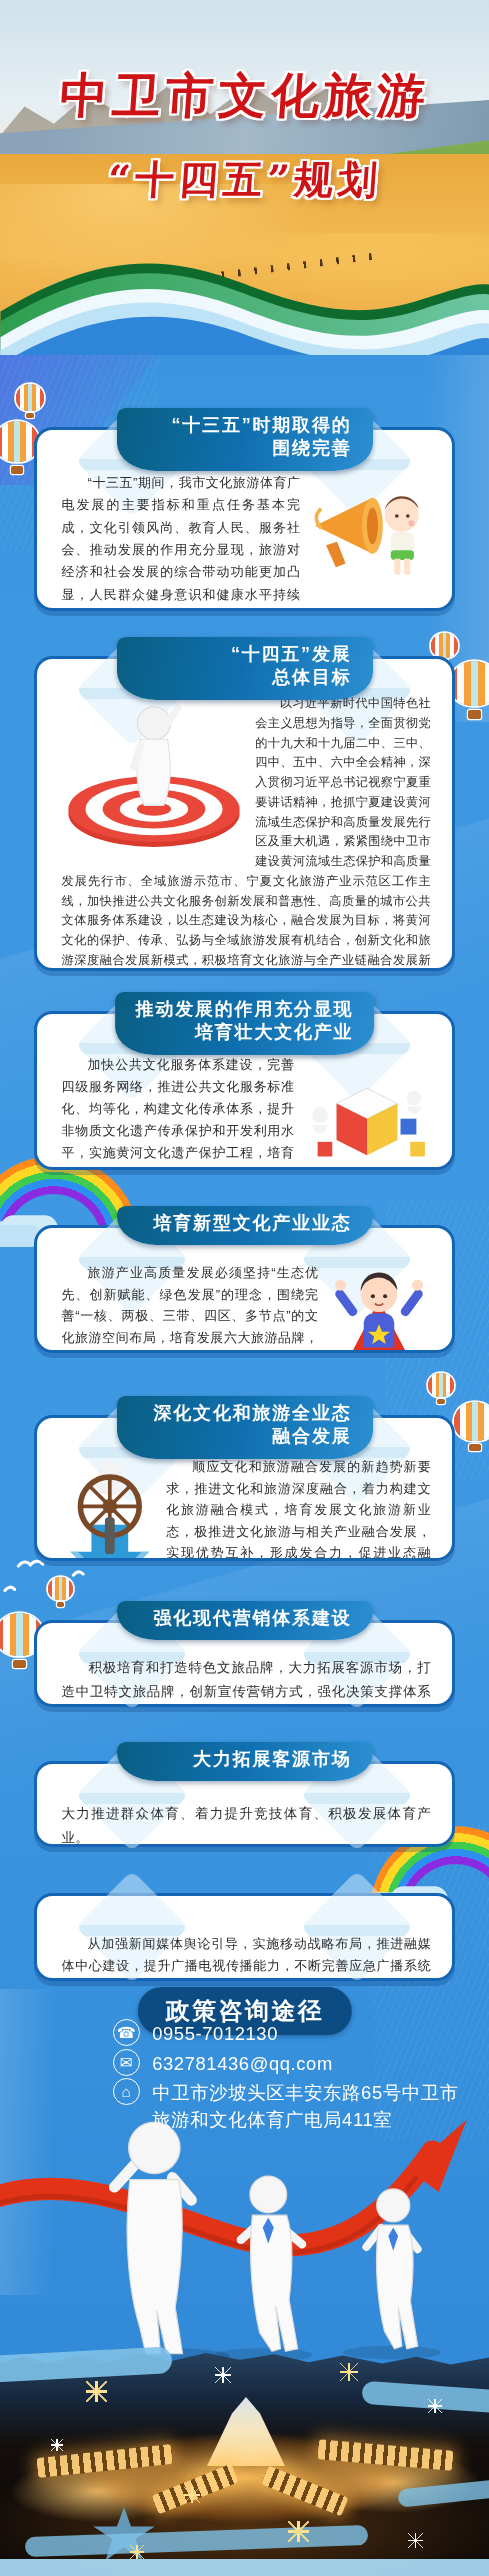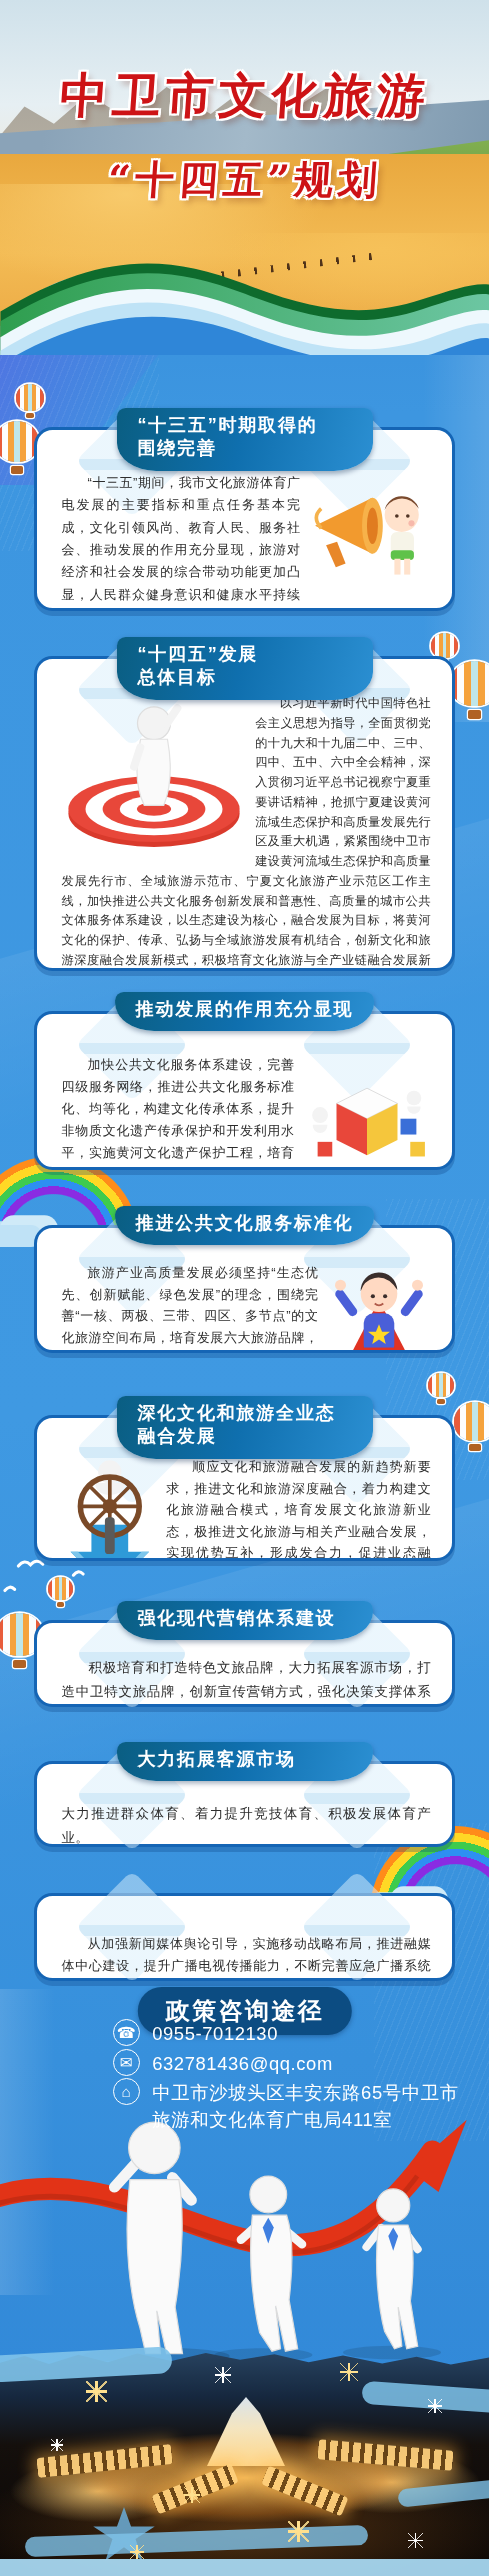--- a/index.html
+++ b/index.html
@@ -52,21 +52,21 @@
 
   
   .card{position:absolute;left:34px;width:421px;background:#fff;border:3.1px solid #1565b5;border-radius:18.4px;
     box-sizing:border-box;z-index:3;box-shadow:0 4.9px 0 rgba(9,61,125,.28);}
   .chev{position:absolute;top:-8.6px;width:80px;height:80px;border-radius:8.6px;opacity:.5;z-index:0;
     background:linear-gradient(135deg,#d8eefb 0 48%,#a9d6f1 48% 58%,#d8eefb 58%);transform:rotate(45deg);}
   .chev.l{left:55px;} .chev.r{right:55px;}
   .banner{position:absolute;top:-22px;left:50%;transform:translateX(-50%);min-width:214px;max-width:367px;
     padding:5.5px 21px 9.8px;background:linear-gradient(102deg,#0a5e82 0%,#0f6fae 48%,#2b8fd2 100%);
     border-radius:8.6px 8.6px 39px 39px / 8.6px 8.6px 28px 28px;color:#fff;font-size:18px;font-weight:bold;
-    text-align:left;line-height:1.32;letter-spacing:1.8px;z-index:4;box-shadow:0 2.4px 4.9px rgba(0,32,72,.35);white-space:nowrap;}
+    text-align:right;line-height:1.32;letter-spacing:1.8px;z-index:4;box-shadow:0 2.4px 4.9px rgba(0,32,72,.35);white-space:nowrap;}
   .banner span{display:block;}
   .content{position:relative;z-index:1;height:100%;box-sizing:border-box;overflow:hidden;
     padding:39px 21px 11px 24.5px;font-size:13.5px;color:#2d2d2d;line-height:1.78;text-align:justify;letter-spacing:0.3px;}
   .content p{margin:0;text-indent:2em;}
   .content.noindent p{text-indent:0;}
   .content.dense{font-size:12.2px;line-height:1.62;padding-top:35px;}
   .content.mid{font-size:13px;line-height:1.66;}
   .illus{border:0;}
   .fr{float:right;margin:0 0 3.7px 8.6px;}
   .fl{float:left;margin:0 9.8px 3.7px 0;}
@@ -252,20 +252,21 @@
       </svg>
       <p>以习近平新时代中国特色社会主义思想为指导，全面贯彻党的十九大和十九届二中、三中、四中、五中、六中全会精神，深入贯彻习近平总书记视察宁夏重要讲话精神，抢抓宁夏建设黄河流域生态保护和高质量发展先行区及重大机遇，紧紧围绕中卫市建设黄河流域生态保护和高质量发展先行市、全域旅游示范市、宁夏文化旅游产业示范区工作主线，加快推进公共文化服务创新发展和普惠性、高质量的城市公共文体服务体系建设，以生态建设为核心，融合发展为目标，将黄河文化的保护、传承、弘扬与全域旅游发展有机结合，创新文化和旅游深度融合发展新模式，积极培育文化旅游与全产业链融合发展新业态，着力释放文化旅游体育消费活力，提升产业竞争力，协调推进公共服务、文化旅游体育产业高质量发展，为建设国家级旅游度假目的地城市、国际度假旅游目的地、全国枸杞康养旅游目的地提供支撑，为继续建设经济繁荣、民族团结、环境优美、人民富裕的美丽新中卫作出贡献。</p>
     </div>
   </section>
 
   <section class="card" style="top:1011px;height:159px;">
     <div class="chev l"></div>
     <div class="chev r"></div>
     <div class="banner">
       <span>推动发展的作用充分显现</span>
+      <span>培育壮大文化产业</span>
     </div>
     <div class="content" style="padding-top:40px;font-size:13px;line-height:1.7;">
       <svg class="illus fr" style="margin-top:29px;" width="128" height="86" viewBox="0 0 210 140">
         <polygon points="105,8 155,33 105,58 55,33" fill="#fdfdfd" stroke="#c9c9c9"></polygon>
         <polygon points="55,33 105,58 105,118 55,93" fill="#e8473a"></polygon>
         <polygon points="105,58 155,33 155,93 105,118" fill="#f5c63c"></polygon>
         <rect x="160" y="58" width="26" height="26" fill="#3a6fd8"></rect>
         <rect x="176" y="96" width="24" height="24" fill="#f5c63c"></rect>
         <rect x="24" y="96" width="24" height="24" fill="#e8473a"></rect>
         <circle cx="28" cy="52" r="13" fill="#f3f3f3"></circle>
@@ -274,21 +275,21 @@
           <path d="M171,38 C171,54 193,54 193,38 Z" fill="#f3f3f3"></path>
       </svg>
       <p>加快公共文化服务体系建设，完善四级服务网络，推进公共文化服务标准化、均等化，构建文化传承体系，提升非物质文化遗产传承保护和开发利用水平，实施黄河文化遗产保护工程，培育特色群文品牌，增加优质文化产品供给，构建现代文化产业体系，培育新型文化产业业态，提升文化产业综合实力等方面。</p>
     </div>
   </section>
 
   <section class="card" style="top:1225px;height:128px;">
     <div class="chev l"></div>
     <div class="chev r"></div>
     <div class="banner">
-      <span>推进公共文化服务标准化</span>
+      <span>培育新型文化产业业态</span>
     </div>
     <div class="content mid" style="padding-top:34px;">
       <svg class="illus fr" width="104" height="110" viewBox="0 0 170 180">
         <polygon points="85,62 25,178 145,178" fill="#e03323"></polygon>
         <rect x="24" y="42" width="15" height="50" rx="7" fill="#4a5fd8" transform="rotate(-36 31 67)"></rect>
         <rect x="131" y="42" width="15" height="50" rx="7" fill="#4a5fd8" transform="rotate(36 139 67)"></rect>
         <circle cx="22" cy="38" r="9" fill="#ffd9c2"></circle>
           <circle cx="148" cy="38" r="9" fill="#ffd9c2"></circle>
         <rect x="60" y="84" width="50" height="68" rx="16" fill="#4a5fd8"></rect>
         <rect x="60" y="140" width="50" height="12" fill="#e03323"></rect>

